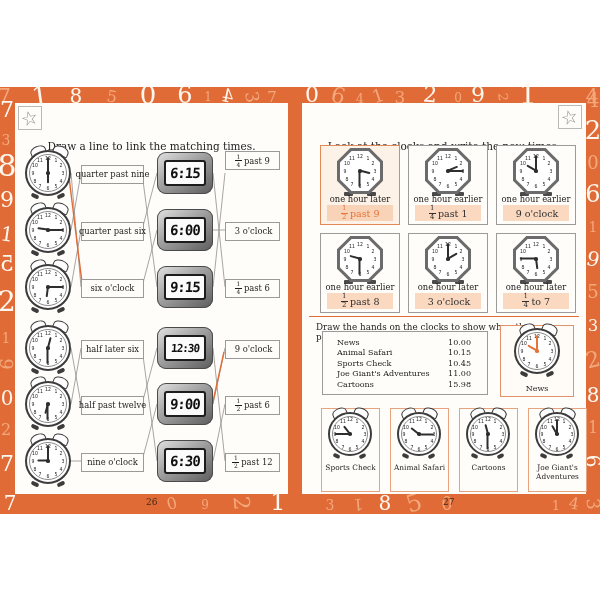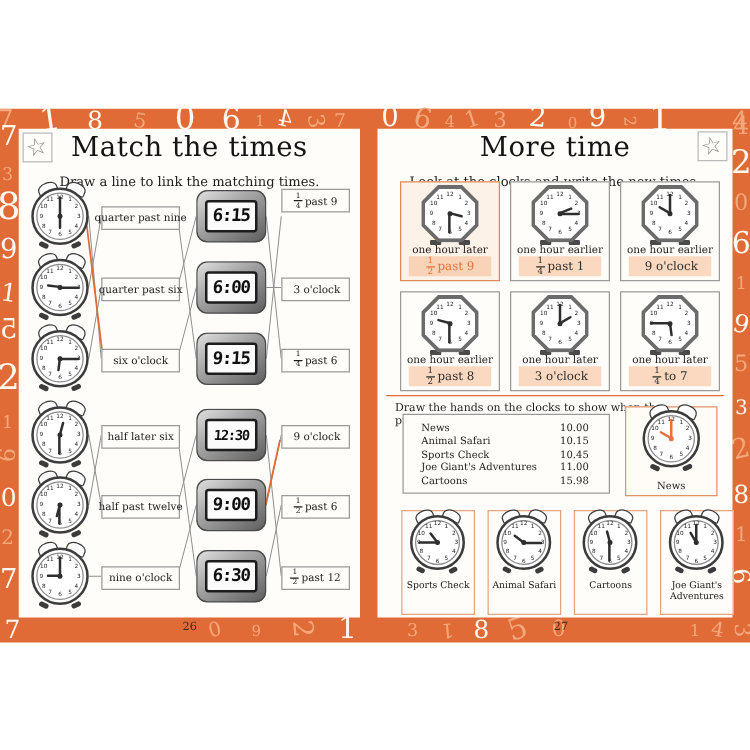--- a/index.html
+++ b/index.html
@@ -123,21 +123,20 @@
       <span class="deco-num" style="left: 447px; top: 504px; font-size: 18px; color: rgb(242, 168, 124); transform: translate(-50%, -50%) rotate(0deg);">0</span>
       <span class="deco-num" style="left: 556px; top: 505px; font-size: 13px; color: rgb(242, 168, 124); transform: translate(-50%, -50%) rotate(0deg);">1</span>
       <span class="deco-num" style="left: 574px; top: 504px; font-size: 16px; color: rgb(242, 168, 124); transform: translate(-50%, -50%) rotate(10deg);">4</span>
       <span class="deco-num" style="left: 593px; top: 504px; font-size: 18px; color: rgb(242, 168, 124); transform: translate(-50%, -50%) rotate(85deg);">3</span>
     </div>
 
   <div class="page" id="pageL">
     <div class="star-box" style="left:3px;top:3px;">
       <span class="star">☆</span>
     </div>
-    <div class="ptitle">Match the times</div>
     <div class="psub">Draw a line to link the matching times.</div>
     <svg id="linesL" viewBox="0 0 273 391">
         <line x1="56" y1="70" x2="66" y2="184" stroke="#8f8f8f" stroke-width="0.8"></line>
         <line x1="56" y1="127" x2="66" y2="70" stroke="#8f8f8f" stroke-width="0.8"></line>
         <line x1="56" y1="184" x2="66" y2="127" stroke="#8f8f8f" stroke-width="0.8"></line>
         <line x1="56" y1="245" x2="66" y2="301" stroke="#8f8f8f" stroke-width="0.8"></line>
         <line x1="56" y1="301" x2="66" y2="245" stroke="#8f8f8f" stroke-width="0.8"></line>
         <line x1="56" y1="358" x2="66" y2="358" stroke="#8f8f8f" stroke-width="0.8"></line>
         <line x1="127" y1="70" x2="142" y2="184" stroke="#8f8f8f" stroke-width="0.8"></line>
         <line x1="127" y1="127" x2="142" y2="70" stroke="#8f8f8f" stroke-width="0.8"></line>
@@ -375,21 +374,20 @@
           </span>
           <span class="ftx">past 12</span>
         </div>
       </div>
   </div>
 
   <div class="page" id="pageR">
     <div class="star-box" style="right:4px;top:2px;">
       <span class="star">☆</span>
     </div>
-    <div class="ptitle">More time</div>
     <div class="psub">Look at the clocks and write the new times.</div>
     <div id="cardsR">
         <div class="card hl" style="left: 18px; top: 42px; width: 78px; height: 78px;">
           <div class="clock" style="left: 16px; top: 2px; width: 46px; height: 46px;">
             <div class="ofoot" style="left: 7.36px; bottom: -2.07px; width: 8.28px; height: 3.68px;"></div>
             <div class="ofoot" style="left: 30.36px; bottom: -2.07px; width: 8.28px; height: 3.68px;"></div>
             <div class="octo"></div>
             <div class="octi"></div>
             <span class="cnum" style="left: 30.705px; top: 9.65455px;">1</span>
             <span class="cnum" style="left: 36.3455px; top: 15.295px;">2</span>

